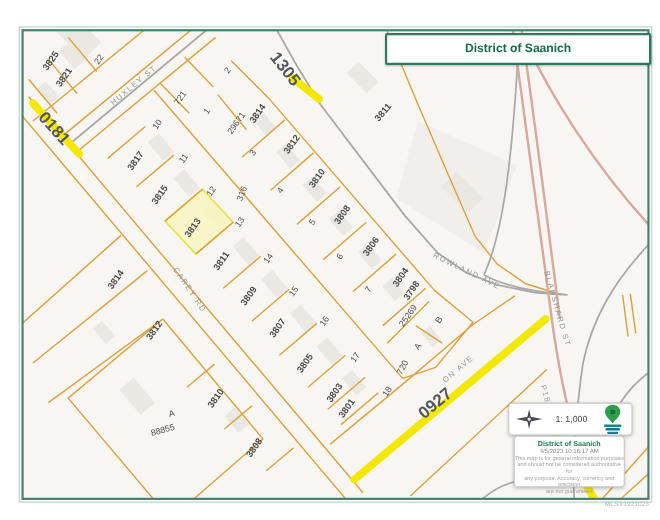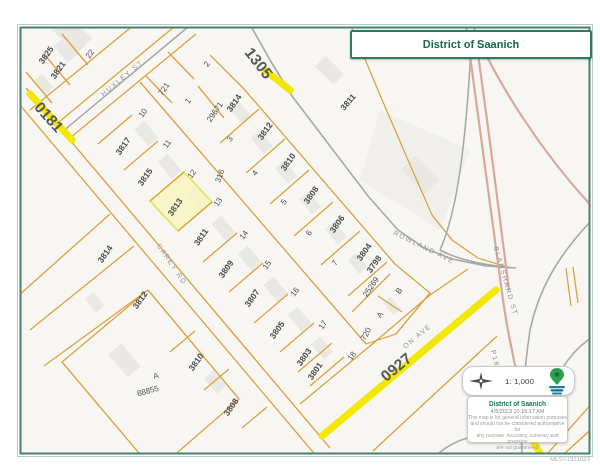--- a/index.html
+++ b/index.html
@@ -14,21 +14,21 @@
   .gline{stroke:#a8a8a8;stroke-width:1.6;fill:none;}
   .pink{stroke:#d7a99c;stroke-width:2.2;fill:none;}
   .yroute{stroke:#f4e800;stroke-width:7;stroke-linecap:round;fill:none;}
   .bld{fill:#e9e8e3;stroke:none;}
   #title-box{position:absolute;left:350px;top:30px;width:238px;height:25px;background:#ffffff;
      border:2px solid #2b7b60;border-radius:2px;box-shadow:0 1px 2px rgba(0,0,0,.25);
      text-align:center;line-height:25px;font-size:11px;font-weight:700;color:#156a4f;}
   .legend-card{position:absolute;background:#ffffff;border:1px solid #c9c9c9;border-radius:4px;
      box-shadow:0 1px 3px rgba(0,0,0,.2);}
   #legend-top{left:462px;top:366px;width:113px;height:30px;display:flex;align-items:center;
-     justify-content:space-between;padding:5px 6px;box-sizing:border-box;border-radius:11px;}
+     justify-content:space-between;padding:5px 6px;box-sizing:border-box;}
   #legend-scale{font-size:8px;color:#3a3a3a;}
   #legend-info{left:467px;top:396px;width:101px;height:47px;text-align:center;padding-top:3px;
      box-sizing:border-box;}
   #legend-org{font-size:6.5px;font-weight:700;color:#1c7a4f;}
   #legend-date{font-size:5.5px;color:#8a8a8a;margin-top:1px;}
   .disc{font-size:5px;color:#a2a2a2;line-height:6px;}
   #watermark{position:absolute;left:536px;top:456px;width:54px;text-align:right;
      font-size:6px;color:#b3b3b3;}
 </style>
 </head>

